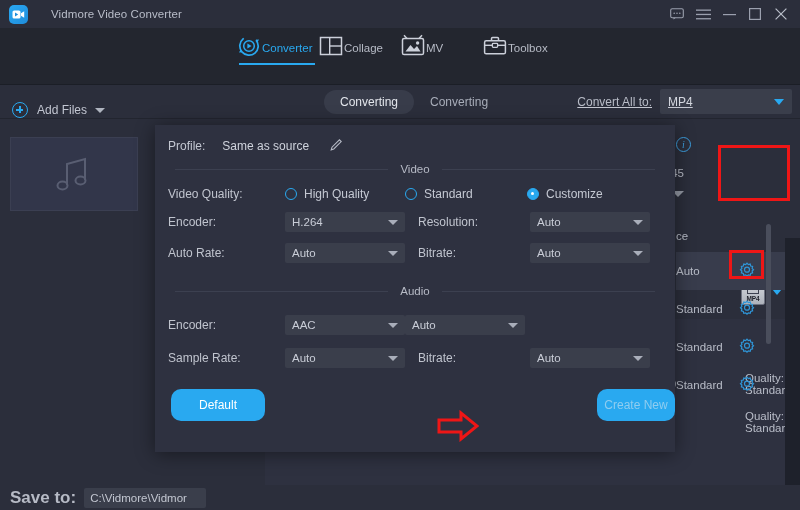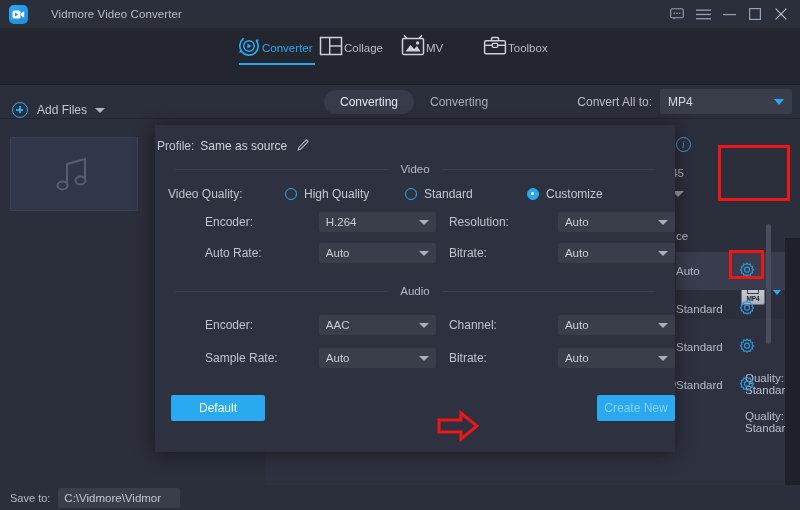--- a/index.html
+++ b/index.html
@@ -104,21 +104,21 @@
     display: flex; align-items: center; height: 24px;
   }
   .seg-btn {
     height: 24px; padding: 0 16px; border-radius: 12px;
     display: flex; align-items: center; font-size: 12px; color: #a8adb9;
   }
   .seg-btn.on { background: #383c4a; color: #e3e6ec; }
 
   .convert-all {
     position: absolute; right: 8px; top: 89px;
-    display: flex; align-items: center;
+    display: flex; align-items: center; text-decoration: underline;
   }
   .convert-all .ca-lbl { font-size: 12px; color: #b8bcc7; margin-right: 8px; }
   .ca-select {
     width: 132px; height: 25px; background: #3a3e4b; border-radius: 2px;
     display: flex; align-items: center; padding: 0 8px;
     font-size: 12px; color: #d4d7df;
   }
   .ca-select .caret-blue {
     margin-left: auto;
     width: 0; height: 0;
@@ -219,21 +219,21 @@
     position: absolute; left: 785px; top: 119px; width: 15px; height: 366px;
     background: #1e212b;
   }
 
   
   .bottombar {
     position: absolute; left: 0; top: 485px; width: 800px; height: 25px;
     background: #2b2e3b;
     display: flex; align-items: center;
   }
-  .saveto-lbl { margin-left: 10px; font-size: 11px; color: #b6bac5; }
+  .saveto-lbl { margin-left: 10px; font-size: 17px; color: #b6bac5; font-weight: bold; }
   .saveto-box {
     margin-left: 8px; width: 122px; height: 20px;
     background: #3a3e4b; border-radius: 2px;
     display: flex; align-items: center; padding: 0 6px;
     font-size: 11.5px; color: #c3c7d1;
     overflow: hidden; white-space: nowrap;
   }
 
   
   .dialog {
@@ -248,36 +248,36 @@
   }
   .dlg-title { margin-left: 12px; font-size: 12px; color: #c8ccd6; }
   .dlg-close {
     margin-left: auto; margin-right: 12px;
     color: #a4a9b6;
   }
   .dlg-body { position: relative; height: 297px; }
 
   .profile-row {
     display: flex; align-items: center;
-    margin: 13px 0 0 2px;
-    font-size: 12px; color: #c3c7d1;
+    margin: 13px 0 0 13px;
+    font-size: 12px; color: #c3c7d1; gap: 11px;
   }
   .profile-row .p-val { margin-left: 6px; color: #cfd3dc; }
   .pencil { margin-left: 10px; color: #b6bac5; }
 
   .section-div {
     display: flex; align-items: center;
     margin: 9px 20px 0 20px;
   }
   .section-div .line { flex: 1; height: 1px; background: #3c4050; }
   .section-div .sname {
     padding: 0 12px; font-size: 11.5px; color: #b6bac5;
   }
 
-  .grid-row { display: flex; align-items: center; margin-top: 11px; padding-left: 37px; }
+  .grid-row { display: flex; align-items: center; margin-top: 11px; }
   .lbl-col { width: 130px; padding-left: 13px; font-size: 12px; color: #c0c4ce; }
   .lbl-col2 { width: 125px; padding-left: 13px; font-size: 12px; color: #c0c4ce; }
 
   .sel {
     width: 120px; height: 20px; background: #3a3e4b; border-radius: 2px;
     display: flex; align-items: center; padding: 0 7px;
     font-size: 11.5px; color: #c9cdd7;
   }
   .sel .caret {
     margin-left: auto;
@@ -297,21 +297,21 @@
   .radio.on:after {
     content: ""; position: absolute; left: 2.6px; top: 2.6px;
     width: 3.6px; height: 3.6px; border-radius: 50%; background: #fff;
   }
 
   .dlg-footer {
     position: absolute; left: 0; bottom: 14px; width: 520px;
     display: flex; align-items: center;
   }
   .btn {
-    height: 26px; border-radius: 2px;
+    height: 32px; border-radius: 10px;
     display: flex; align-items: center; justify-content: center;
     font-size: 12px;
   }
   .btn-default { width: 94px; background: #29a9f0; color: #ffffff; margin-left: 16px; }
   .btn-create  { width: 78px; background: #29a9f0; color: #8fcdf0; margin-left: auto; }
   .btn-cancel  { width: 78px; background: #29a9f0; color: #ffffff; margin-left: 8px; margin-right: 16px; }
 
   
   .redbox {
     position: absolute; border: 3px solid #ef1616;
@@ -620,21 +620,20 @@
         <div class="sname">Audio</div>
         <div class="line"></div>
       </div>
 
       <div class="grid-row" style="margin-top:18px">
         <div class="lbl-col">Encoder:</div>
         <div class="sel">
           <span>AAC</span>
           <span class="caret"></span>
         </div>
-        <div class="lbl-col2">Channel:</div>
         <div class="sel">
           <span>Auto</span>
           <span class="caret"></span>
         </div>
       </div>
 
       <div class="grid-row" style="margin-top:13px">
         <div class="lbl-col">Sample Rate:</div>
         <div class="sel">
           <span>Auto</span>

